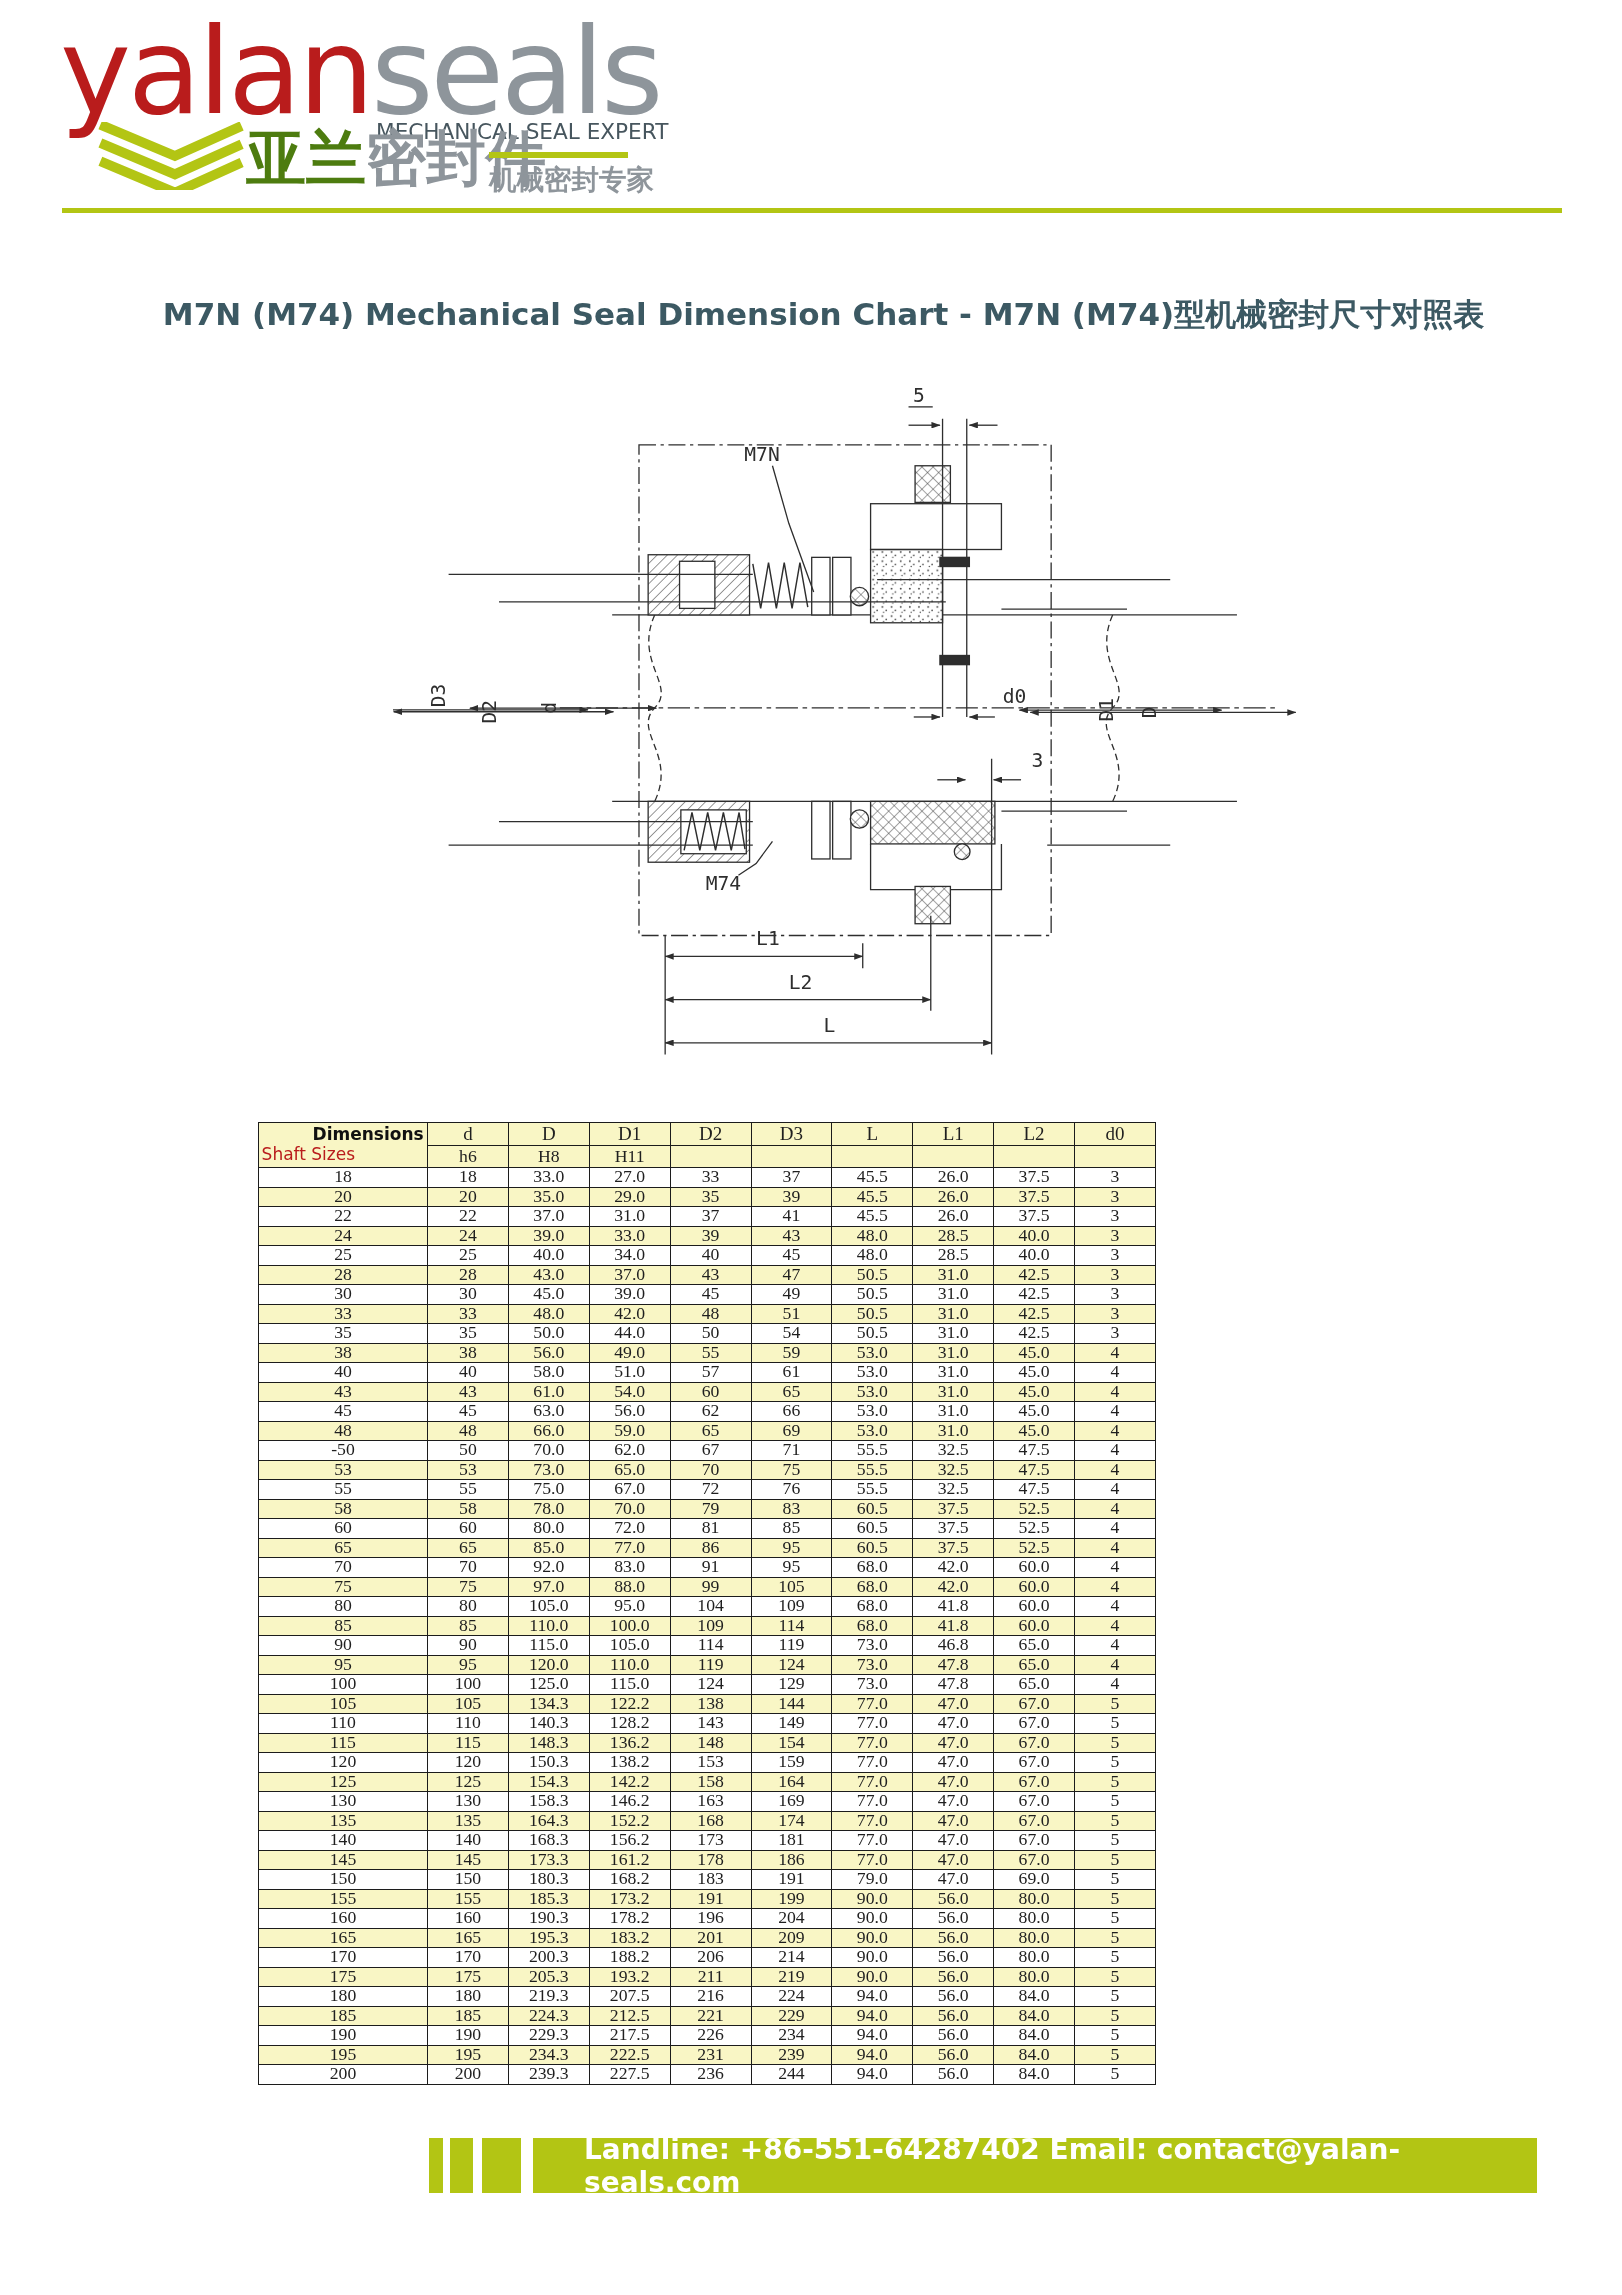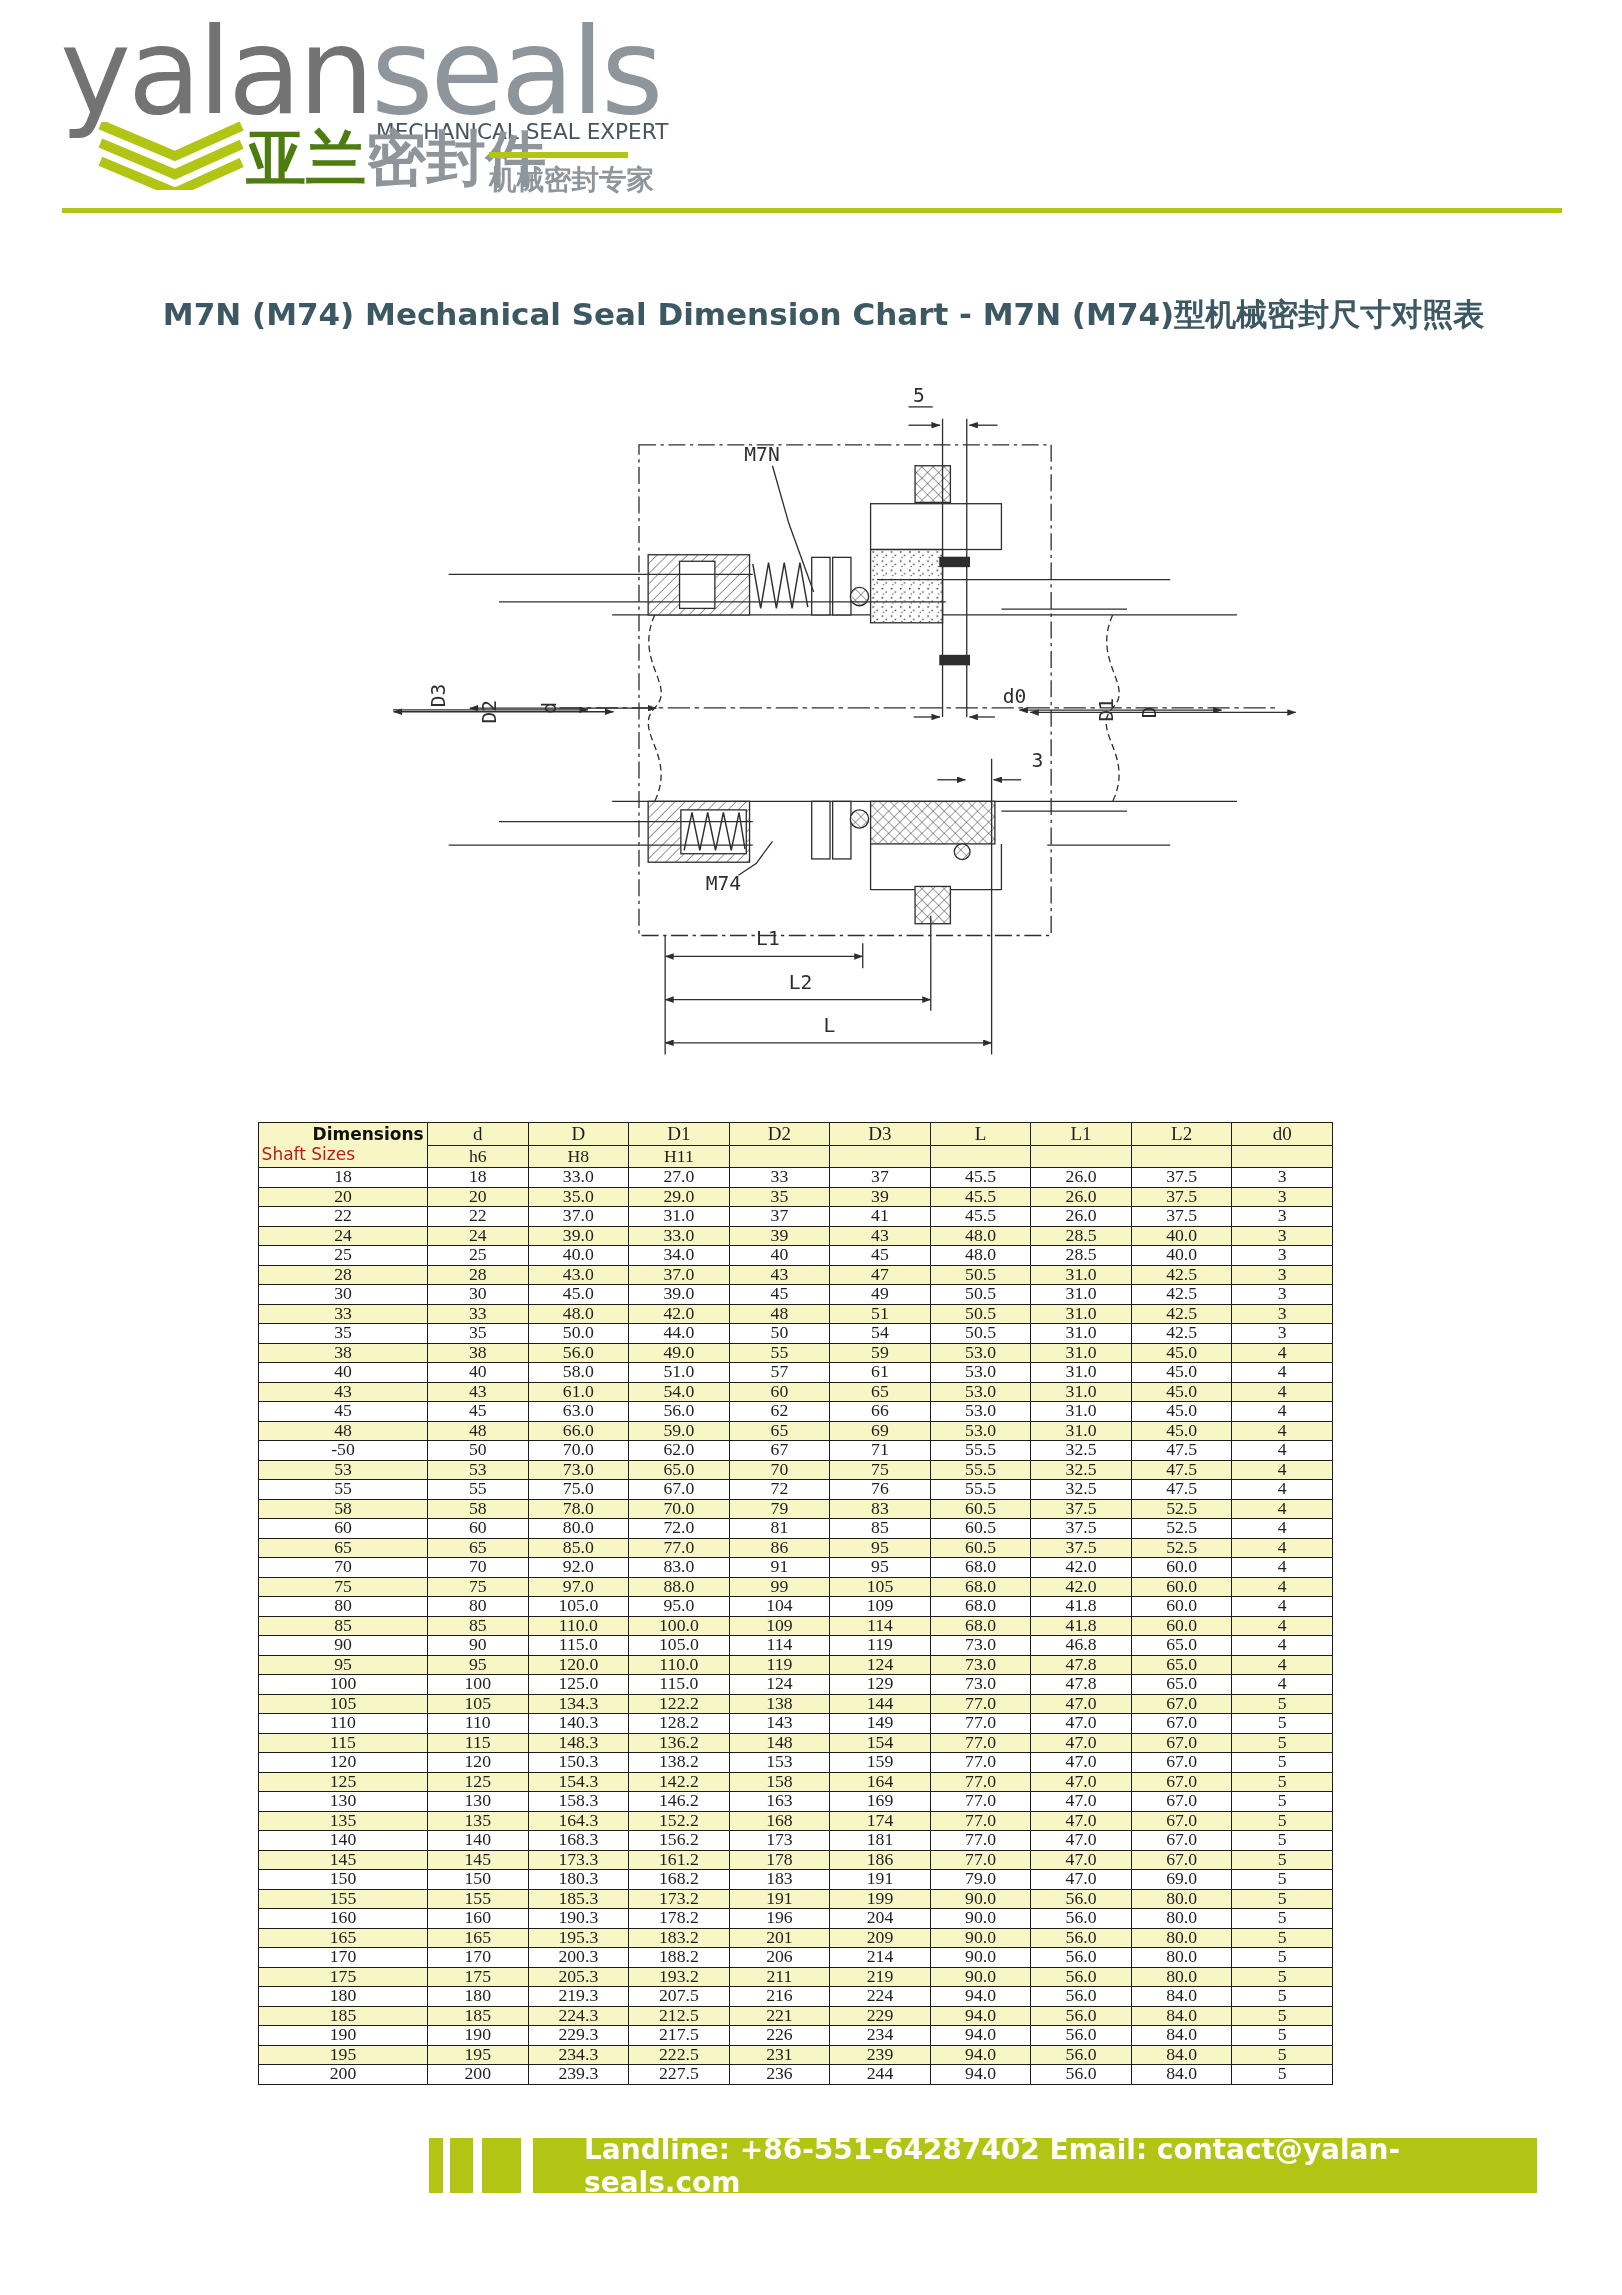--- a/index.html
+++ b/index.html
@@ -1,42 +1,42 @@
 <!DOCTYPE html>
 <html style="font-size:10.5px"><head>
 <meta charset="utf-8">
 <style>
   html,body{margin:0;padding:0;background:#e8e8e8;}
   .page{position:relative;width:1623px;height:2295px;background:#ffffff;overflow:hidden;
         font-family:"DejaVu Sans",sans-serif;}
   
   .wordmark{position:absolute;left:60px;top:11.8px;font-size:120px;line-height:1;
             letter-spacing:-3.3px;font-weight:400;}
-  .wordmark .b1{color:#737373;}
+  .wordmark .b1{color:#b91c1c;}
   .wordmark .b2{color:#8e959b;}
   .tagline-en{position:absolute;left:376px;top:119px;font-size:21.6px;font-weight:normal;
               color:#47565e;letter-spacing:0px;}
   .brand-cn{position:absolute;left:246px;top:128px;font-size:60px;font-weight:bold;line-height:1;}
   .brand-cn .c1{color:#4d7c0f;}
   .brand-cn .c2{color:#8e959b;}
   .tagline-cn{position:absolute;left:489px;top:162px;font-size:27.5px;color:#8e959b;font-weight:bold;}
   .logo-chevrons{position:absolute;left:95px;top:122px;}
   .logo-green-dash{position:absolute;left:489px;top:152px;width:139px;height:5.9px;background:#b3c514;}
   .header-rule{position:absolute;left:62px;top:208px;width:1500px;height:4.6px;background:#b3c514;}
   
   .subtitle{position:absolute;left:58px;top:216px;width:1505px;font-size:29.4px;font-weight:bold;
             font-style:italic;color:#3c5963;}
   .doc-title{position:absolute;left:12px;top:294px;width:1623px;text-align:center;font-size:31px;
              font-weight:bold;color:#3c5963;}
   
   .drawing{position:absolute;left:393px;top:366px;width:929px;height:753px;}
   .drawing svg{display:block;}
   
   .dim-table{position:absolute;left:258px;top:1122px;border-collapse:collapse;table-layout:fixed;
-             width:1075px;font-family:"Liberation Serif",serif;color:#1f1f1f;}
+             width:898px;font-family:"Liberation Serif",serif;color:#1f1f1f;}
   .dim-table th,.dim-table td{border:1.3px solid #1c1c1c;text-align:center;padding:0;overflow:hidden;}
   .dim-table thead th{background:#f9f6c5;font-weight:normal;}
   .dim-table .col-h{height:21.6px;font-size:19px;}
   .dim-table .tol-h{height:17.7px;font-size:17.7px;text-align:center;}
   .dim-table tbody td{height:18.5px;font-size:17.7px;line-height:1;}
   .dim-table tbody tr:nth-child(even) td{background:#f9f6c5;}
   .corner-cell{position:relative;width:168px;background:#f9f6c5;
     background-image:linear-gradient(to bottom right,transparent calc(50% - 1.3px),#1c1c1c calc(50% - 0.7px),#1c1c1c calc(50% + 0.7px),transparent calc(50% + 1.3px)),linear-gradient(#f9f6c5,#f9f6c5);}
   .corner-top{position:absolute;right:3.3px;top:1.3px;font-family:"DejaVu Sans",sans-serif;
               font-size:17px;font-weight:bold;color:#111;}

